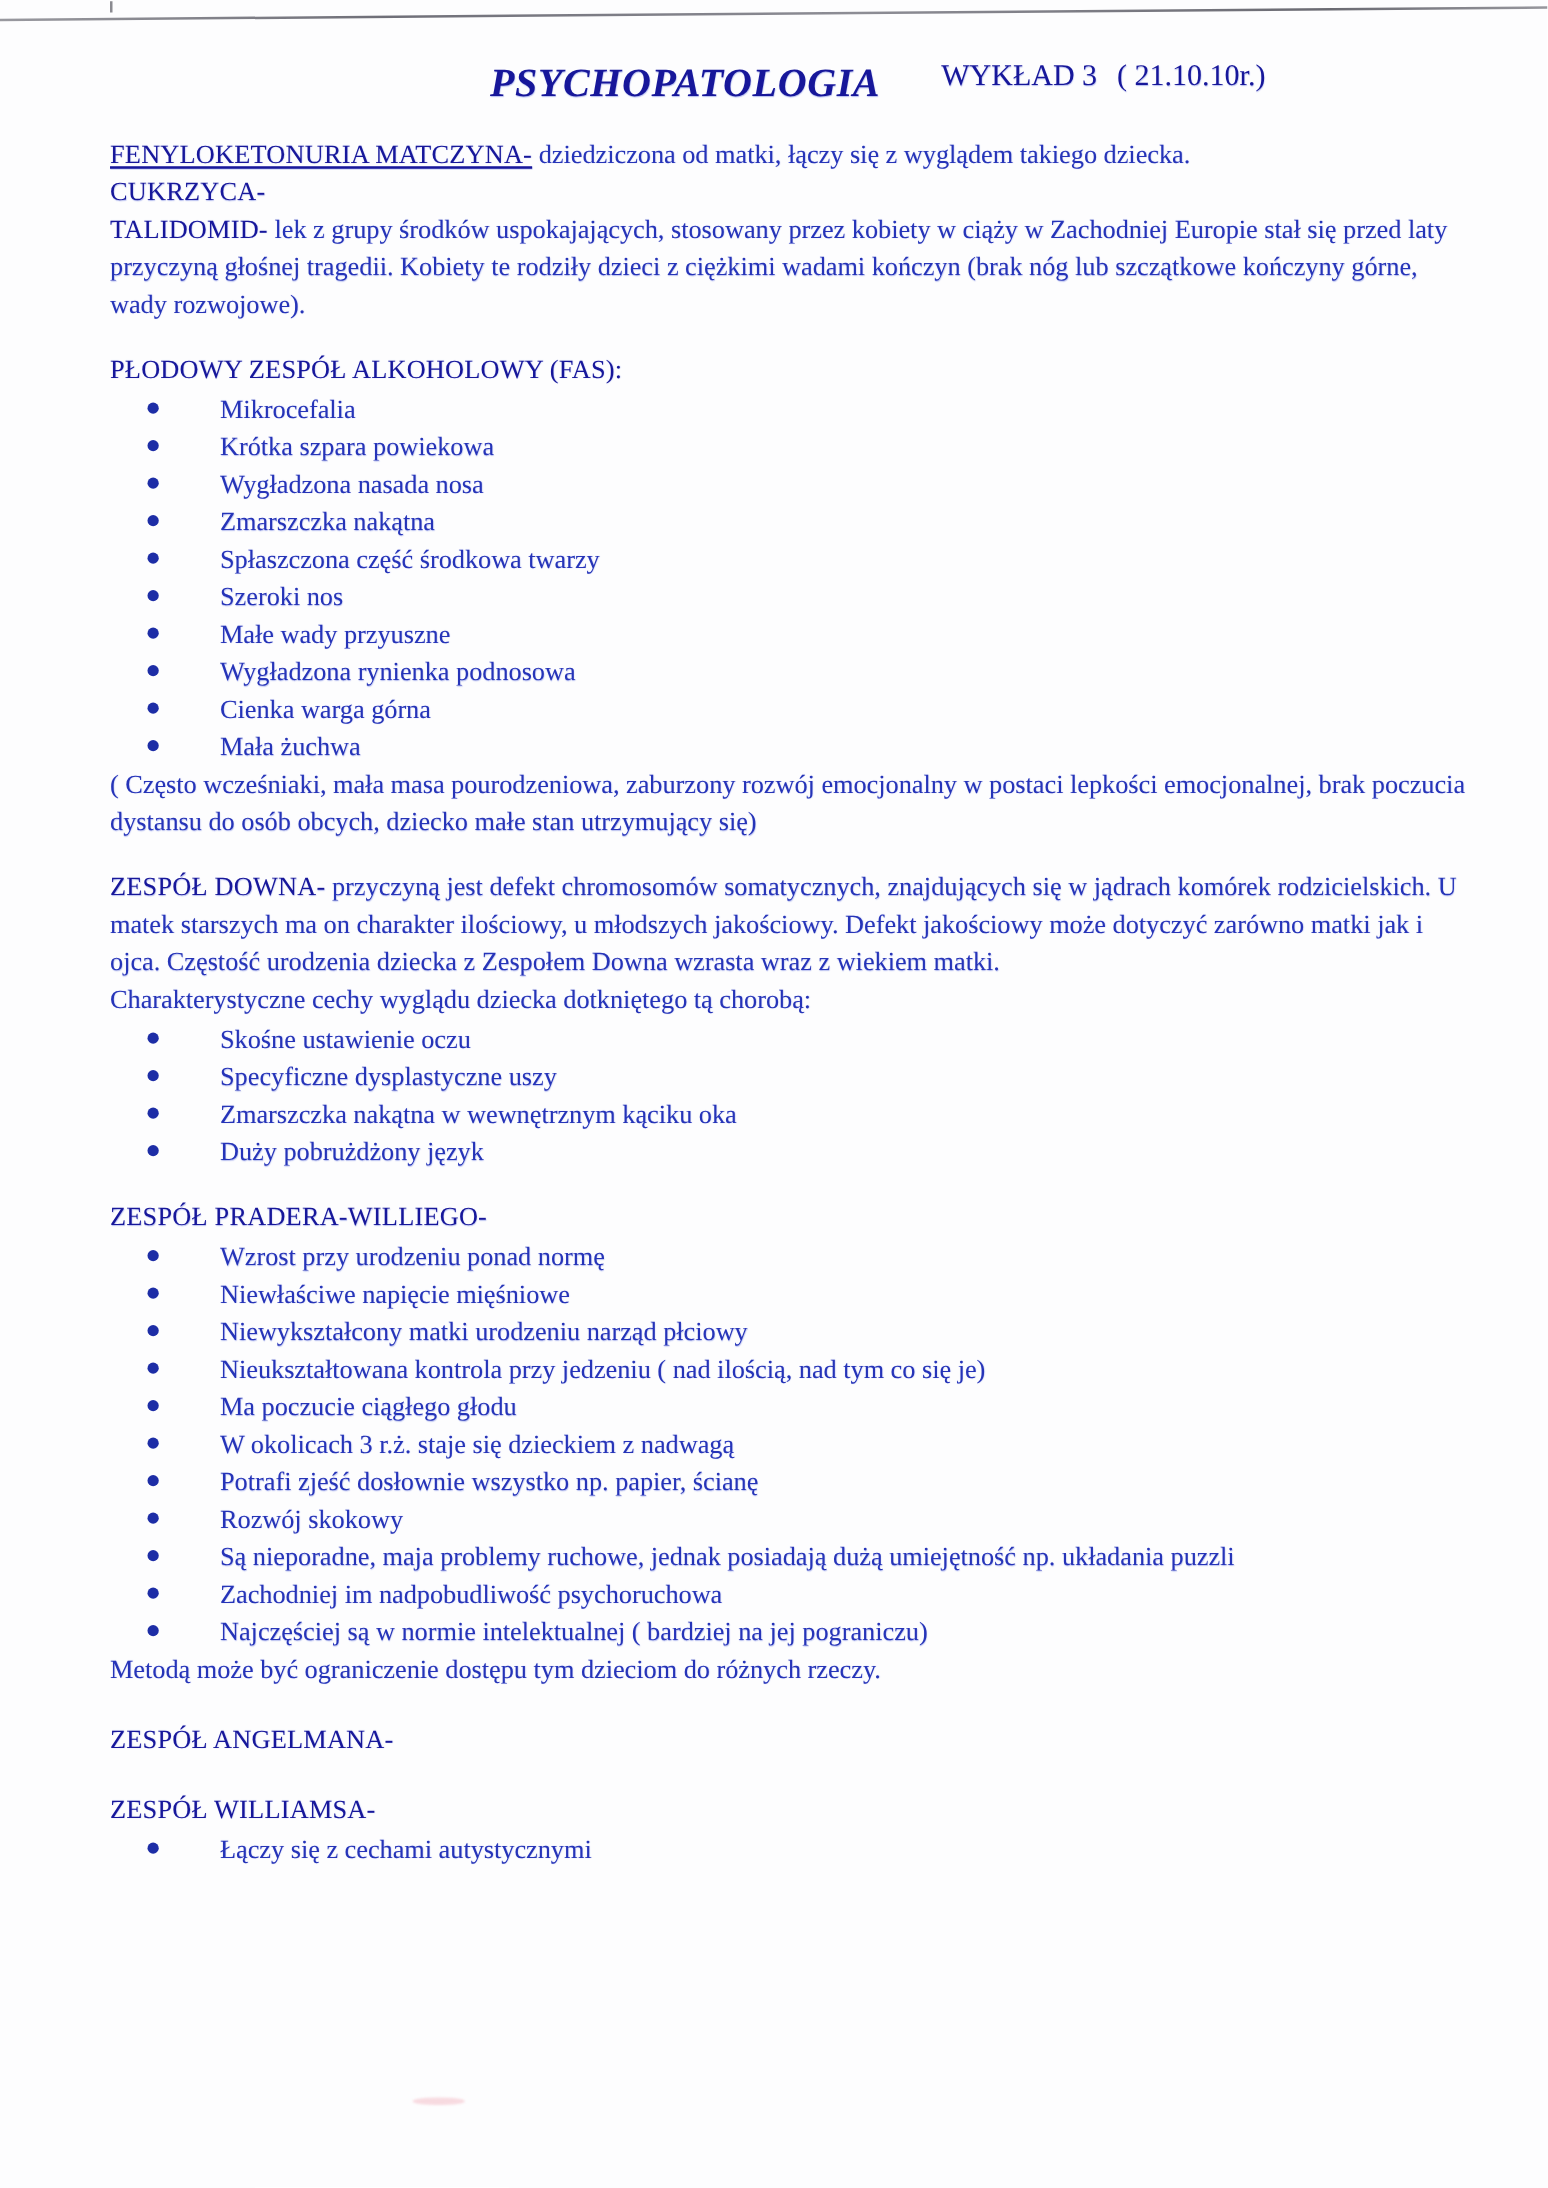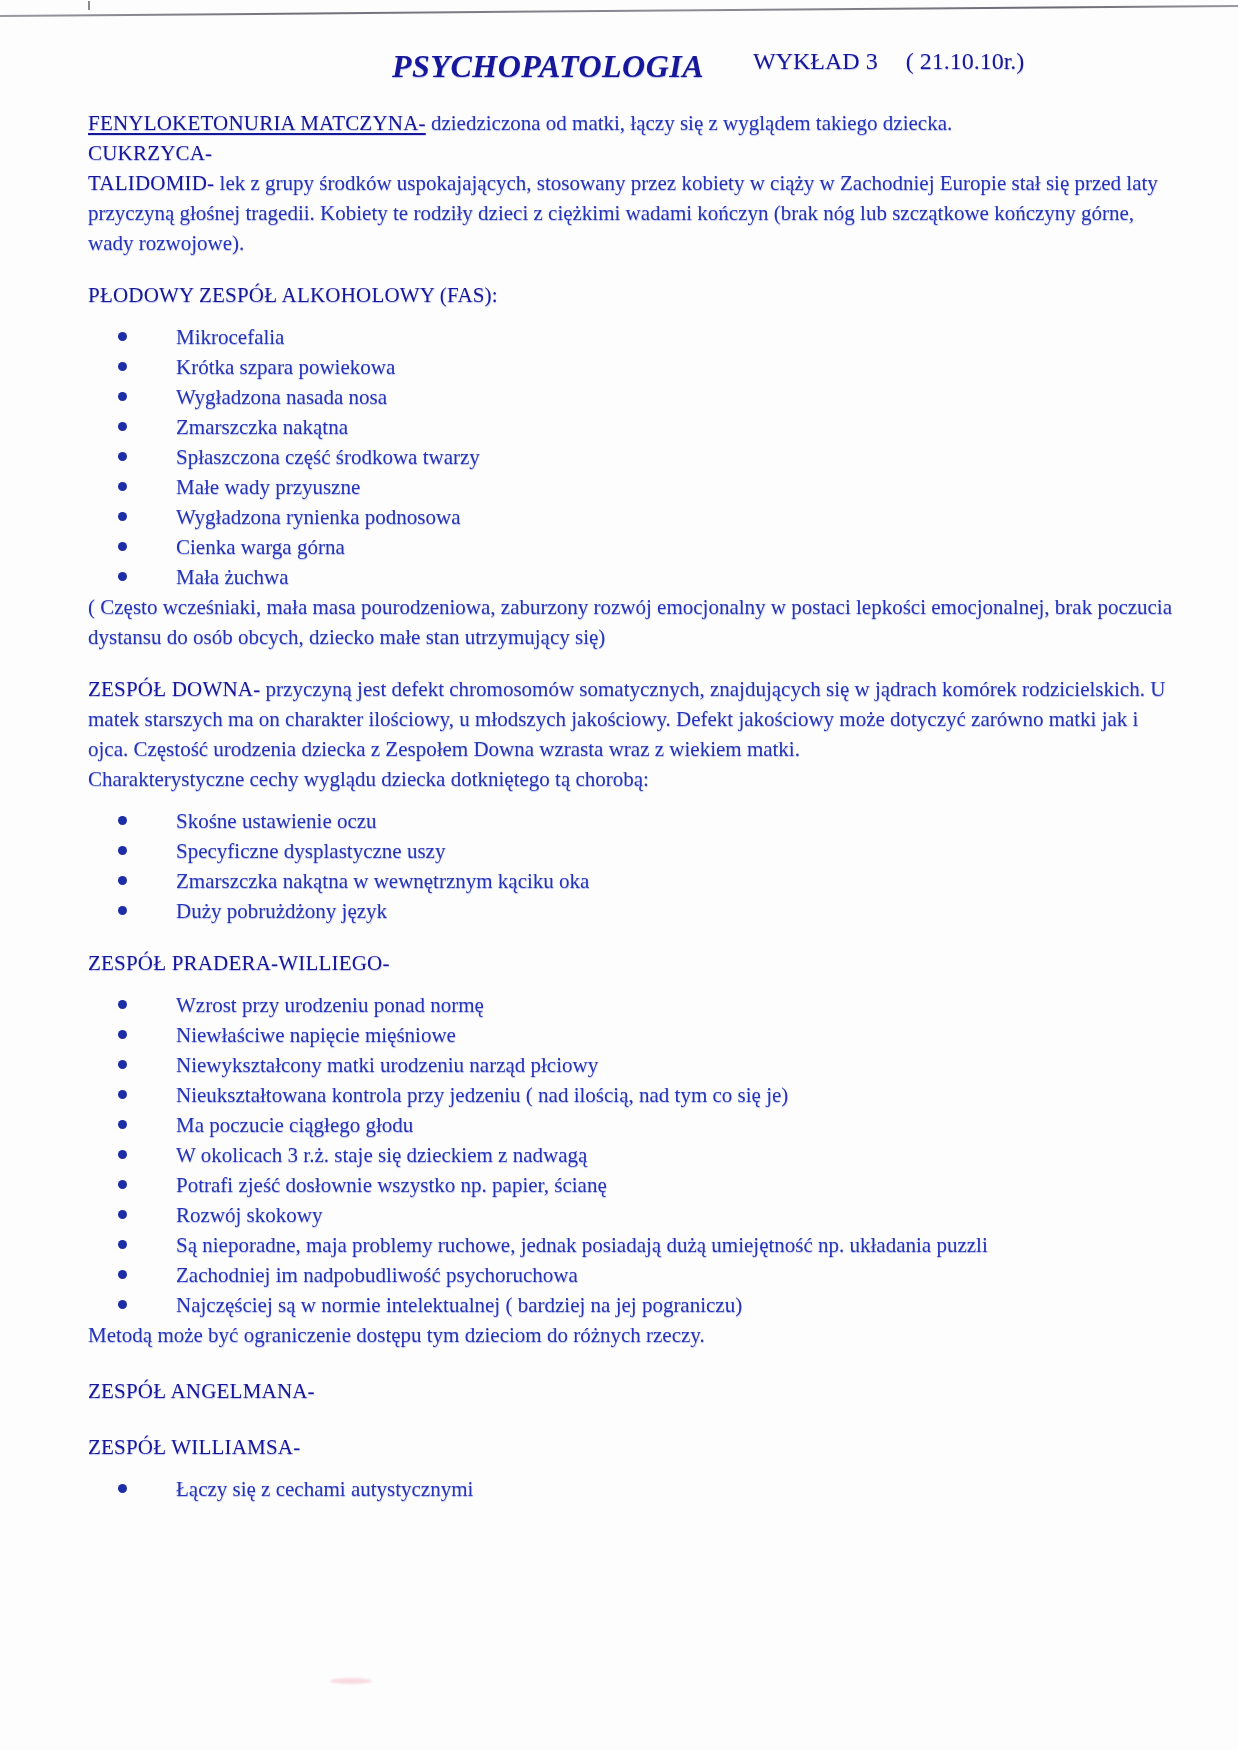--- a/index.html
+++ b/index.html
@@ -46,41 +46,41 @@
     position: absolute; left: 392px; top: 48px;
     font-style: italic; font-weight: 700;
     font-size: 32px; letter-spacing: 0.5px;
     color: var(--ink-heading, #18189a);
   }
   .lecture {
     position: absolute; left: 753px; top: 48px;
     font-size: 24px;
     color: var(--ink-heading, #18189a);
   }
-  .lecture .date { margin-left: 28px; }
+  .lecture .date { margin-left: 16px; }
 
   .content { padding: 0 64px 0 88px; }
   .content > :first-child { margin-top: 4px; }
 
   p.para, p.heading { margin: 0; font-size: 21px; line-height: 30px; }
   .sec { margin-top: 22px; }
   .sec-lg { margin-top: 26px; }
 
   .term {
     font-weight: 400;
     color: var(--ink-heading, #18189a);
     letter-spacing: 0.2px;
   }
   .term.underlined {
     text-decoration: underline;
     text-decoration-thickness: 1.5px;
     text-underline-offset: 3px;
   }
 
-  ul.bullets { list-style: none; margin: 12px 0 0 0; padding: 0; }
+  ul.bullets { list-style: none; margin: 2px 0 0 0; padding: 0; }
   ul.bullets li {
     position: relative;
     padding-left: 88px;
     font-size: 21px;
     line-height: 30px;
   }
   ul.bullets li::before {
     content: "";
     position: absolute;
     left: 30px; top: 10px;
@@ -124,20 +124,21 @@
     <div class="sec">
       <p class="heading">
         <span class="term">PŁODOWY ZESPÓŁ ALKOHOLOWY (FAS):</span>
       </p>
       <ul class="bullets">
           <li>Mikrocefalia</li>
           <li>Krótka szpara powiekowa</li>
           <li>Wygładzona nasada nosa</li>
           <li>Zmarszczka nakątna</li>
           <li>Spłaszczona część środkowa twarzy</li>
+          <li>Szeroki nos</li>
           <li>Małe wady przyuszne</li>
           <li>Wygładzona rynienka podnosowa</li>
           <li>Cienka warga górna</li>
           <li>Mała żuchwa</li>
         </ul>
       <p class="para note">( Często wcześniaki, mała masa pourodzeniowa, zaburzony rozwój emocjonalny w postaci lepkości emocjonalnej, brak poczucia dystansu do osób obcych, dziecko małe stan utrzymujący się)</p>
     </div>
 
     <div class="sec">
       <p class="para">

